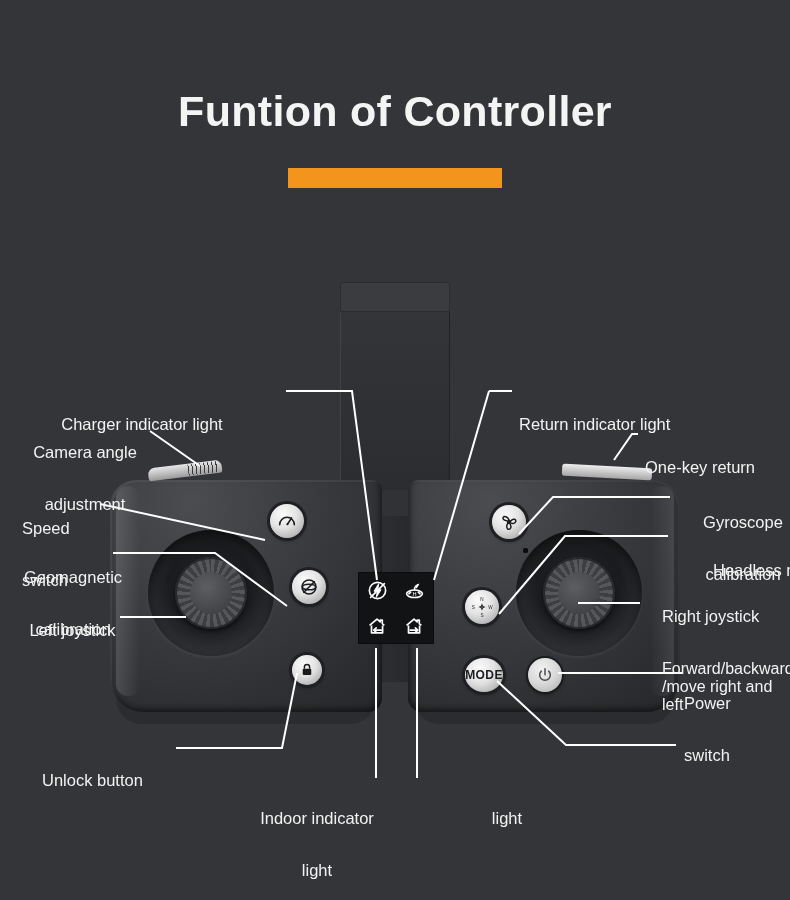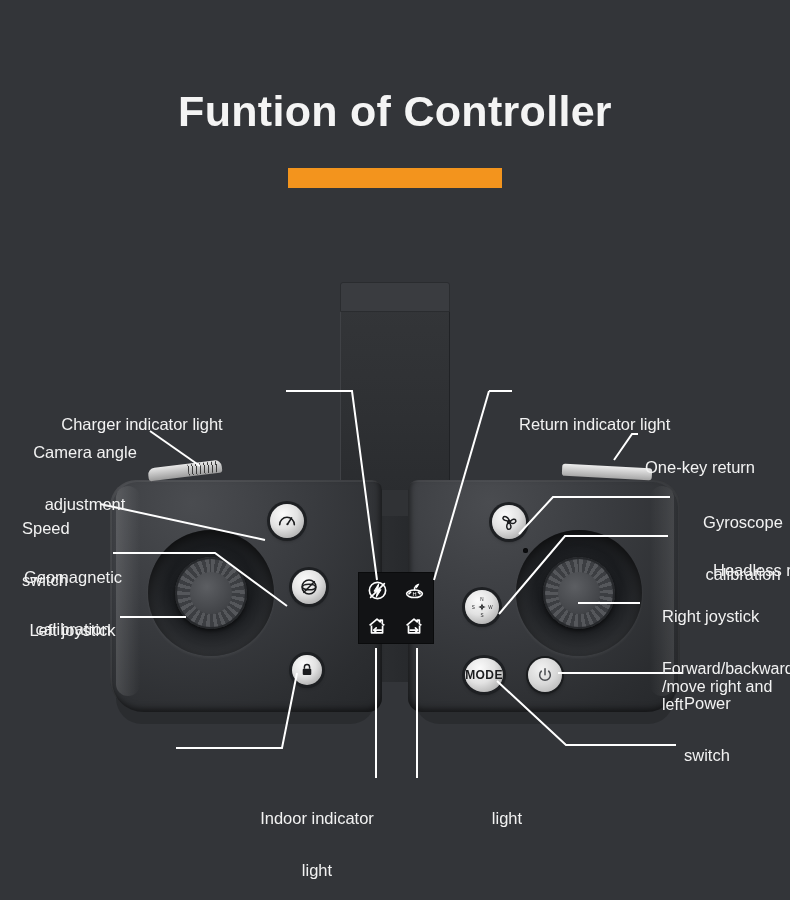--- a/index.html
+++ b/index.html
@@ -350,20 +350,23 @@
 
   <div class="lbl c" style="left:0;top:534px;width:122px;">
     <span class="big">Geomagnetic</span>
     <span class="big">calibration</span>
   </div>
 
   <div class="lbl c" style="left:0;top:587px;width:121px;">
     <span class="big">Left joystick</span>
   </div>
 
+  <div class="lbl" style="left:42px;top:737px;">
+    <span class="big">Unlock button</span>
+  </div>
 
   <div class="lbl c" style="left:228px;top:775px;width:154px;">
     <span class="big">Indoor indicator</span>
     <span class="big">light</span>
   </div>
 
   <div class="lbl c" style="left:410px;top:775px;width:170px;">
     <span class="big">light</span>
   </div>
 

